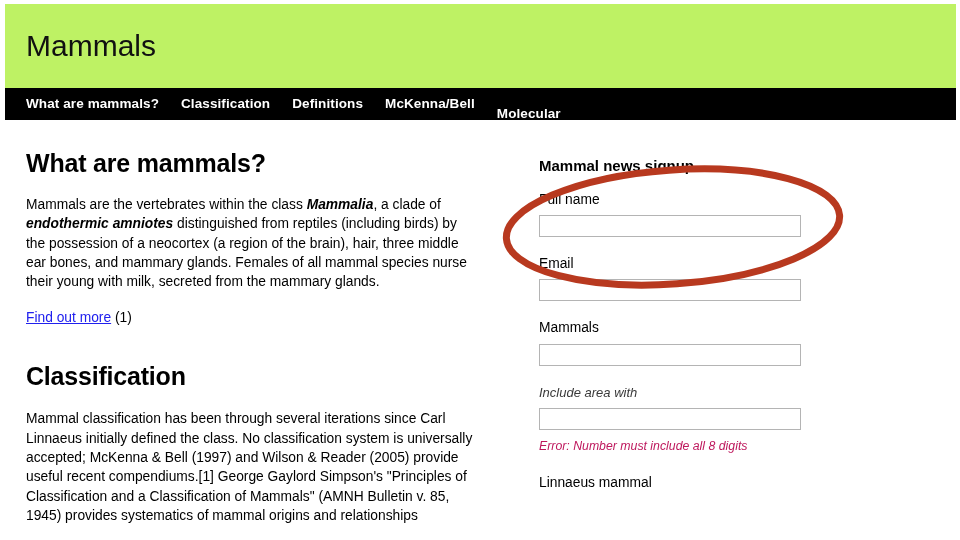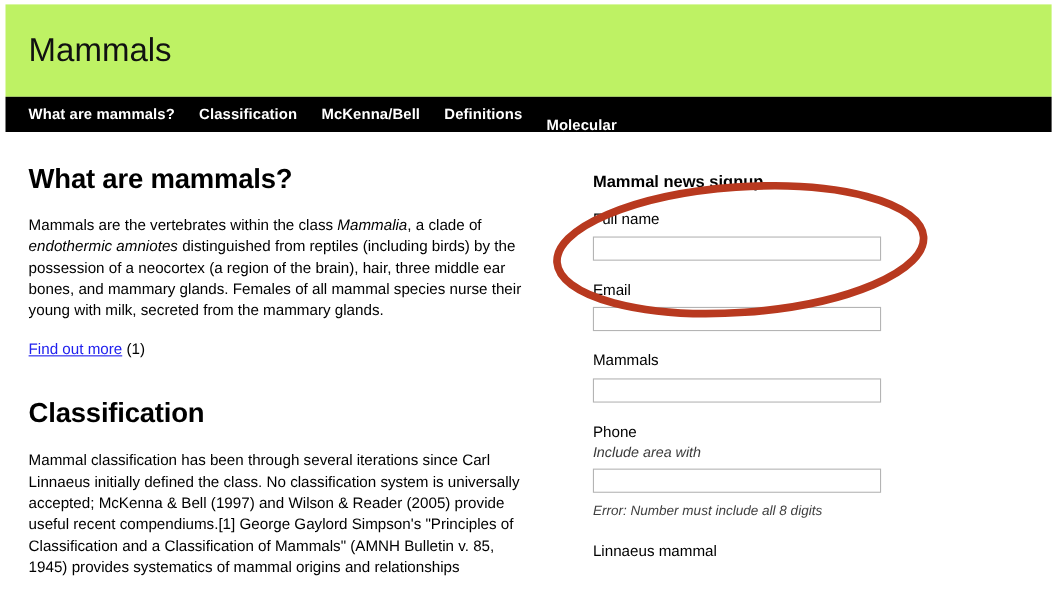--- a/index.html
+++ b/index.html
@@ -98,21 +98,21 @@
     line-height: 30px;
     letter-spacing: -0.2px;
   }
   .para {
     margin: 0;
     font-size: 13.8px;
     line-height: 19.3px;
     color: #000000;
     width: 452px;
   }
-  .para em { font-style: italic; }
+  .para em { font-style: italic; font-weight: bold; }
 
   .link-row {
     font-size: 13.8px;
     line-height: 19px;
     color: #000000;
   }
   a.inline-link {
     color: #2020ee;
     text-decoration: underline;
     cursor: pointer;
@@ -158,21 +158,21 @@
     font-family: "Liberation Sans", sans-serif;
     font-size: 13px;
     color: #000000;
     padding: 2px 4px;
     border-radius: 0;
     outline: none;
   }
   .error-msg {
     font-size: 12.3px;
     font-style: italic;
-    color: #404040;
+    color: #be185d;
     line-height: 16px;
     display: block;
   }
 
   
   .gap-6  { height: 6px; }
   .gap-7  { height: 7px; }
   .gap-8  { height: 8px; }
   .gap-16 { height: 16px; }
   .gap-18 { height: 18px; }
@@ -194,22 +194,22 @@
 
 <div id="page">
 
   <header class="masthead">
     <div class="masthead-title">Mammals</div>
   </header>
 
   <nav class="navbar">
     <div class="nav-item">What are mammals?</div>
     <div class="nav-item">Classification</div>
+    <div class="nav-item">Definitions</div>
     <div class="nav-item">McKenna/Bell</div>
-    <div class="nav-item">Definitions</div>
     <div class="nav-item">Molecular</div>
   </nav>
 
   <div class="content">
 
     <main class="col-left">
 
       <div class="sp-title-1"></div>
 
       <section>
@@ -265,21 +265,20 @@
 
       <div class="field">
         <label class="field-label">Mammals</label>
         <div class="gap-7"></div>
         <input class="text-input" type="text" placeholder="" style="">
       </div>
 
       <div class="gap-18"></div>
 
       <div class="field">
-        <label class="field-label">Phone</label>
         <span class="field-hint">Include area with</span>
         <div class="gap-7"></div>
         <input class="text-input" type="text" placeholder="" style="">
         <div class="gap-8"></div>
         <span class="error-msg">Error: Number must include all 8 digits</span>
       </div>
 
       <div class="gap-20"></div>
 
       <div class="field">

